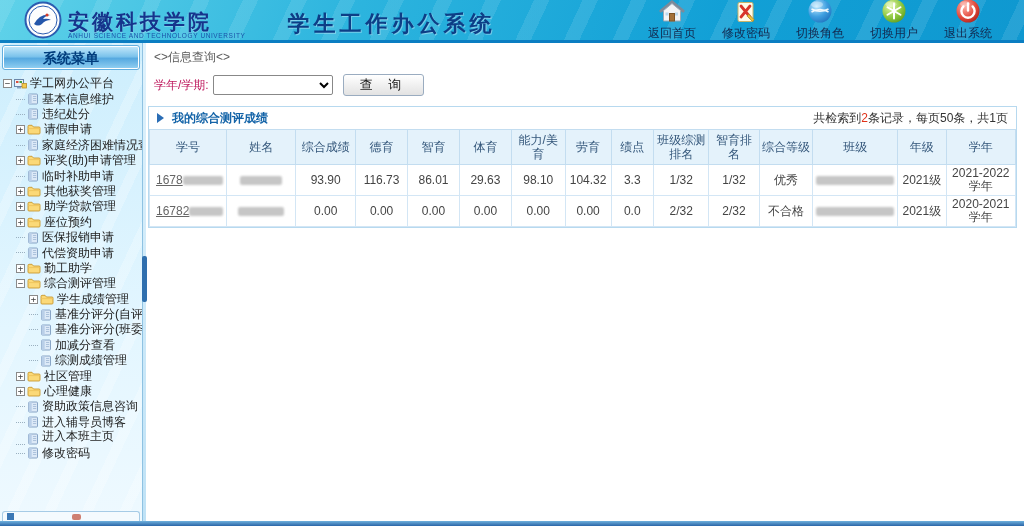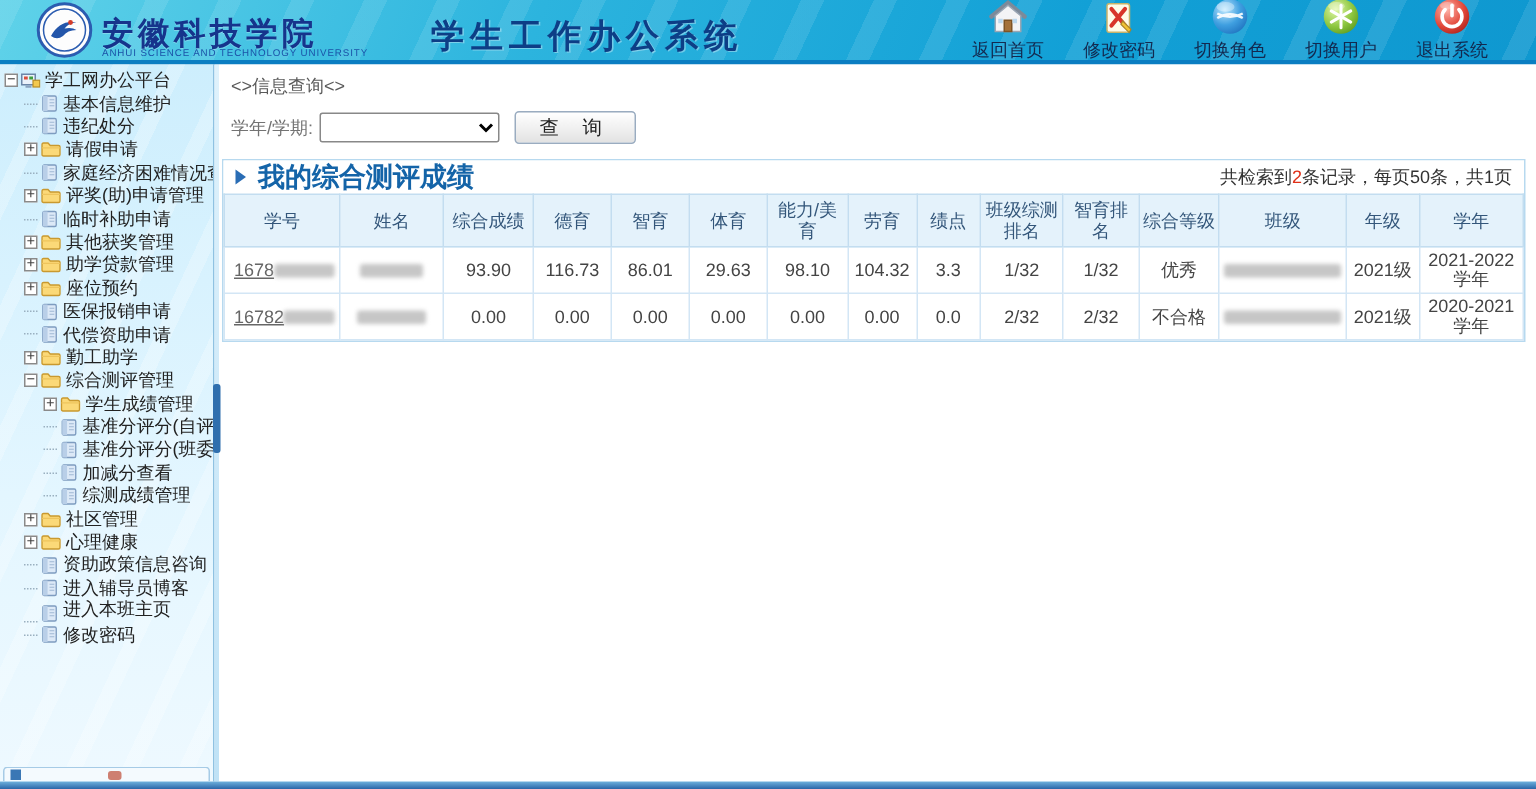--- a/index.html
+++ b/index.html
@@ -61,30 +61,30 @@
   .sb-mark { width:9px; height:6px; background:#c4604d; border-radius:2px; margin:0 auto; opacity:0.8; }
 
   
   .splitter { position:relative; width:3px; background:linear-gradient(180deg,#dff2fc,#bfe2f6); }
   .handle { position:absolute; top:213px; left:-1px; width:5px; height:46px; background:#2f6fae; border-radius:2px; cursor:col-resize; }
 
   
   .content { flex:1; background:#fff; overflow:hidden; }
   .crumb { padding:6px 8px 4px 8px; font-size:12px; color:#5a5a5a; }
   .query-row { display:flex; align-items:center; padding:4px 0 8px 8px; }
-  .query-row label { font-size:12px; color:#737373; margin-right:4px; }
+  .query-row label { font-size:12px; color:#be185d; margin-right:4px; }
   .query-row select { width:120px; height:20px; font-size:12px; border:1px solid #888; border-radius:2px; background:#fff; }
   .query-row button {
     margin-left:10px; height:22px; padding:0 16px; font-size:13px; color:#222; letter-spacing:6px;
     background:linear-gradient(180deg,#ffffff,#e2e2e2); border:1px solid #9aacc0; border-radius:3px; cursor:pointer;
   }
   .panel { margin:2px 7px 0 2px; border:1px solid #b7d9ef; }
   .panel-head { display:flex; align-items:center; height:22px; padding:0 8px; background:#fff; }
   .tri { width:0; height:0; border-left:7px solid #2a6db5; border-top:5px solid transparent; border-bottom:5px solid transparent; margin-right:8px; }
-  .ptitle { font-size:18px; font-weight:bold; color:#1464a8; }
+  .ptitle { font-size:12px; font-weight:bold; color:#1464a8; }
   .pinfo { margin-left:auto; font-size:12px; color:#333; }
   .cnt { color:#e03018; }
 
   table.grid { width:100%; border-collapse:collapse; table-layout:fixed;border-radius:19px; }
   .grid th {
     background:#e4f2fb; color:#33567a; font-size:12px; font-weight:normal;
     border:1px solid #c3ddf0; padding:3px 1px; line-height:14px; text-align:center;
   }
   .grid td {
     font-size:12px; color:#444; border:1px solid #d3e6f5; padding:2px 2px; line-height:13px;
@@ -196,20 +196,21 @@
             </svg>
           </span>
           <span class="albl">退出系统</span>
         </div>
       </nav>
   </header>
 
   <div class="body">
 
     <aside class="sidebar">
+      <div class="side-title">系统菜单</div>
       <div class="tree">
           <div class="tree-row" style="padding-left: 3px;">
             <span class="toggle">−</span>
             <span class="ticon">
               <svg width="13" height="12" viewBox="0 0 13 12">
                 <rect x="0.5" y="1.5" width="9" height="7" fill="#eaf2fb" stroke="#6b86a8"></rect>
                 <rect x="2" y="3" width="2.5" height="2" fill="#d94f3c"></rect>
                 <rect x="5.5" y="3" width="2.5" height="2" fill="#3f9e3f"></rect>
                 <rect x="3" y="9" width="4" height="1.5" fill="#8aa4c0"></rect>
                 <rect x="8" y="5.5" width="4.5" height="4.5" fill="#f3c94e" stroke="#b98e26" stroke-width="0.8"></rect>

